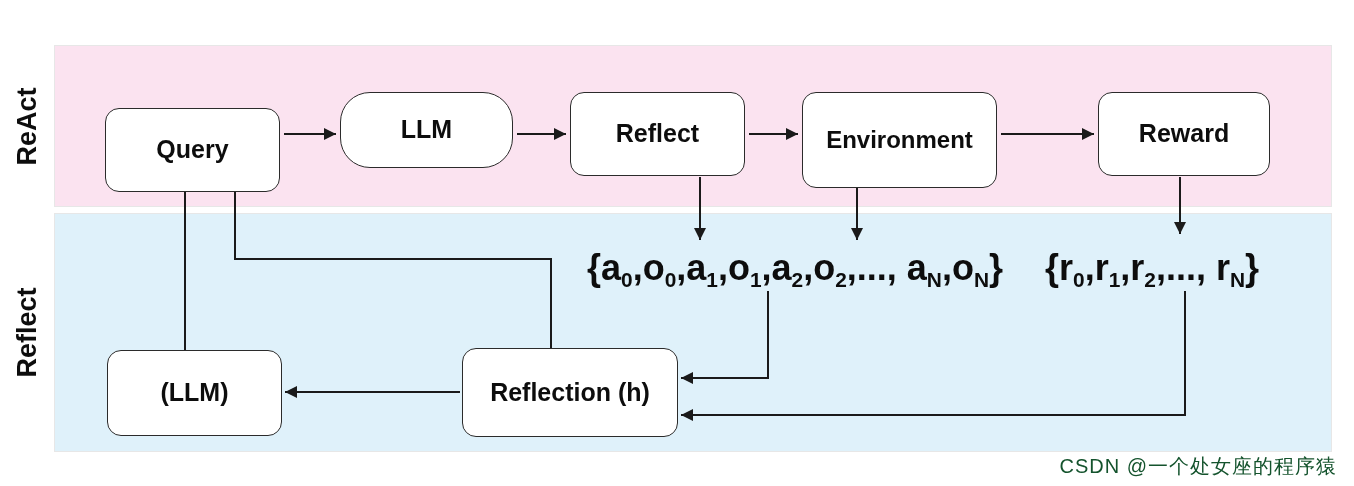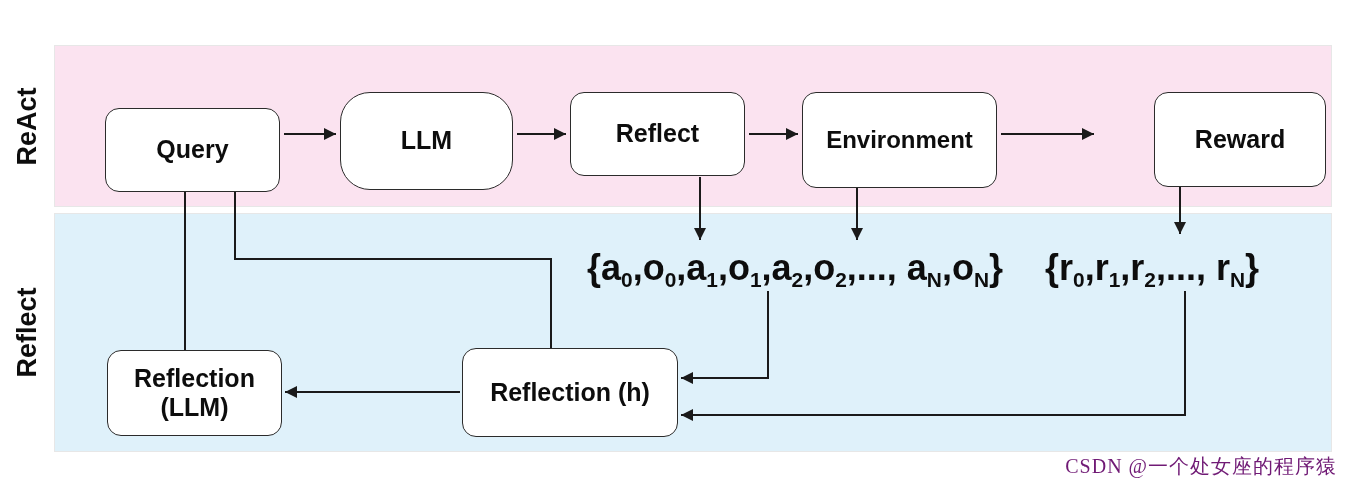--- a/index.html
+++ b/index.html
@@ -38,24 +38,24 @@
     border: 1.6px solid #2b2b2b;
     border-radius: 14px;
     box-sizing: border-box;
     display: flex; flex-direction: column;
     align-items: center; justify-content: center;
     font-weight: bold; font-size: 25px;
     text-align: center; line-height: 1.18;
     white-space: nowrap;
   }
   #node-query       { left: 105px;  top: 92px;  width: 175px; height: 84px; margin-top: 16px; }
-  #node-llm         { left: 340px;  top: 92px;  width: 173px; height: 98px; border-radius: 30px; }
+  #node-llm         { left: 340px;  top: 92px;  width: 173px; height: 76px; border-radius: 30px; }
   #node-action      { left: 570px;  top: 92px;  width: 175px; height: 84px; }
   #node-environment { left: 802px;  top: 92px;  width: 195px; height: 96px; font-size: 24px; }
-  #node-reward      { left: 1154px; top: 92px;  width: 172px; height: 95px; }
+  #node-reward      { left: 1098px; top: 92px;  width: 172px; height: 84px; }
   #node-reflection  { left: 107px;  top: 350px; width: 175px; height: 86px; }
   #node-heuristic   { left: 462px;  top: 348px; width: 216px; height: 89px; }
 
   .seq {
     position: absolute;
     top: 247px;
     transform: translateX(-50%);
     font-weight: bold; font-size: 36px;
     white-space: nowrap;
   }
@@ -126,20 +126,19 @@
   <span>Environment</span>
 </div>
 <div class="node" id="node-reward">
   <span>Reward</span>
 </div>
 
 <div class="seq" id="seq-trajectory">{a<sub>0</sub>,o<sub>0</sub>,a<sub>1</sub>,o<sub>1</sub>,a<sub>2</sub>,o<sub>2</sub>,..., a<sub>N</sub>,o<sub>N</sub>}</div>
 <div class="seq" id="seq-rewards">{r<sub>0</sub>,r<sub>1</sub>,r<sub>2</sub>,..., r<sub>N</sub>}</div>
 
 <div class="node" id="node-reflection">
-  <span>Reflection</span>
   <span>(LLM)</span>
 </div>
 <div class="node" id="node-heuristic">
   <span>Reflection (h)</span>
 </div>
 
-<div class="watermark" style="color: #701a75; font-family: Liberation Serif, serif;">CSDN @一个处女座的程序猿</div>
+<div class="watermark" style="color: #14532d;">CSDN @一个处女座的程序猿</div>
 
 </body></html>

